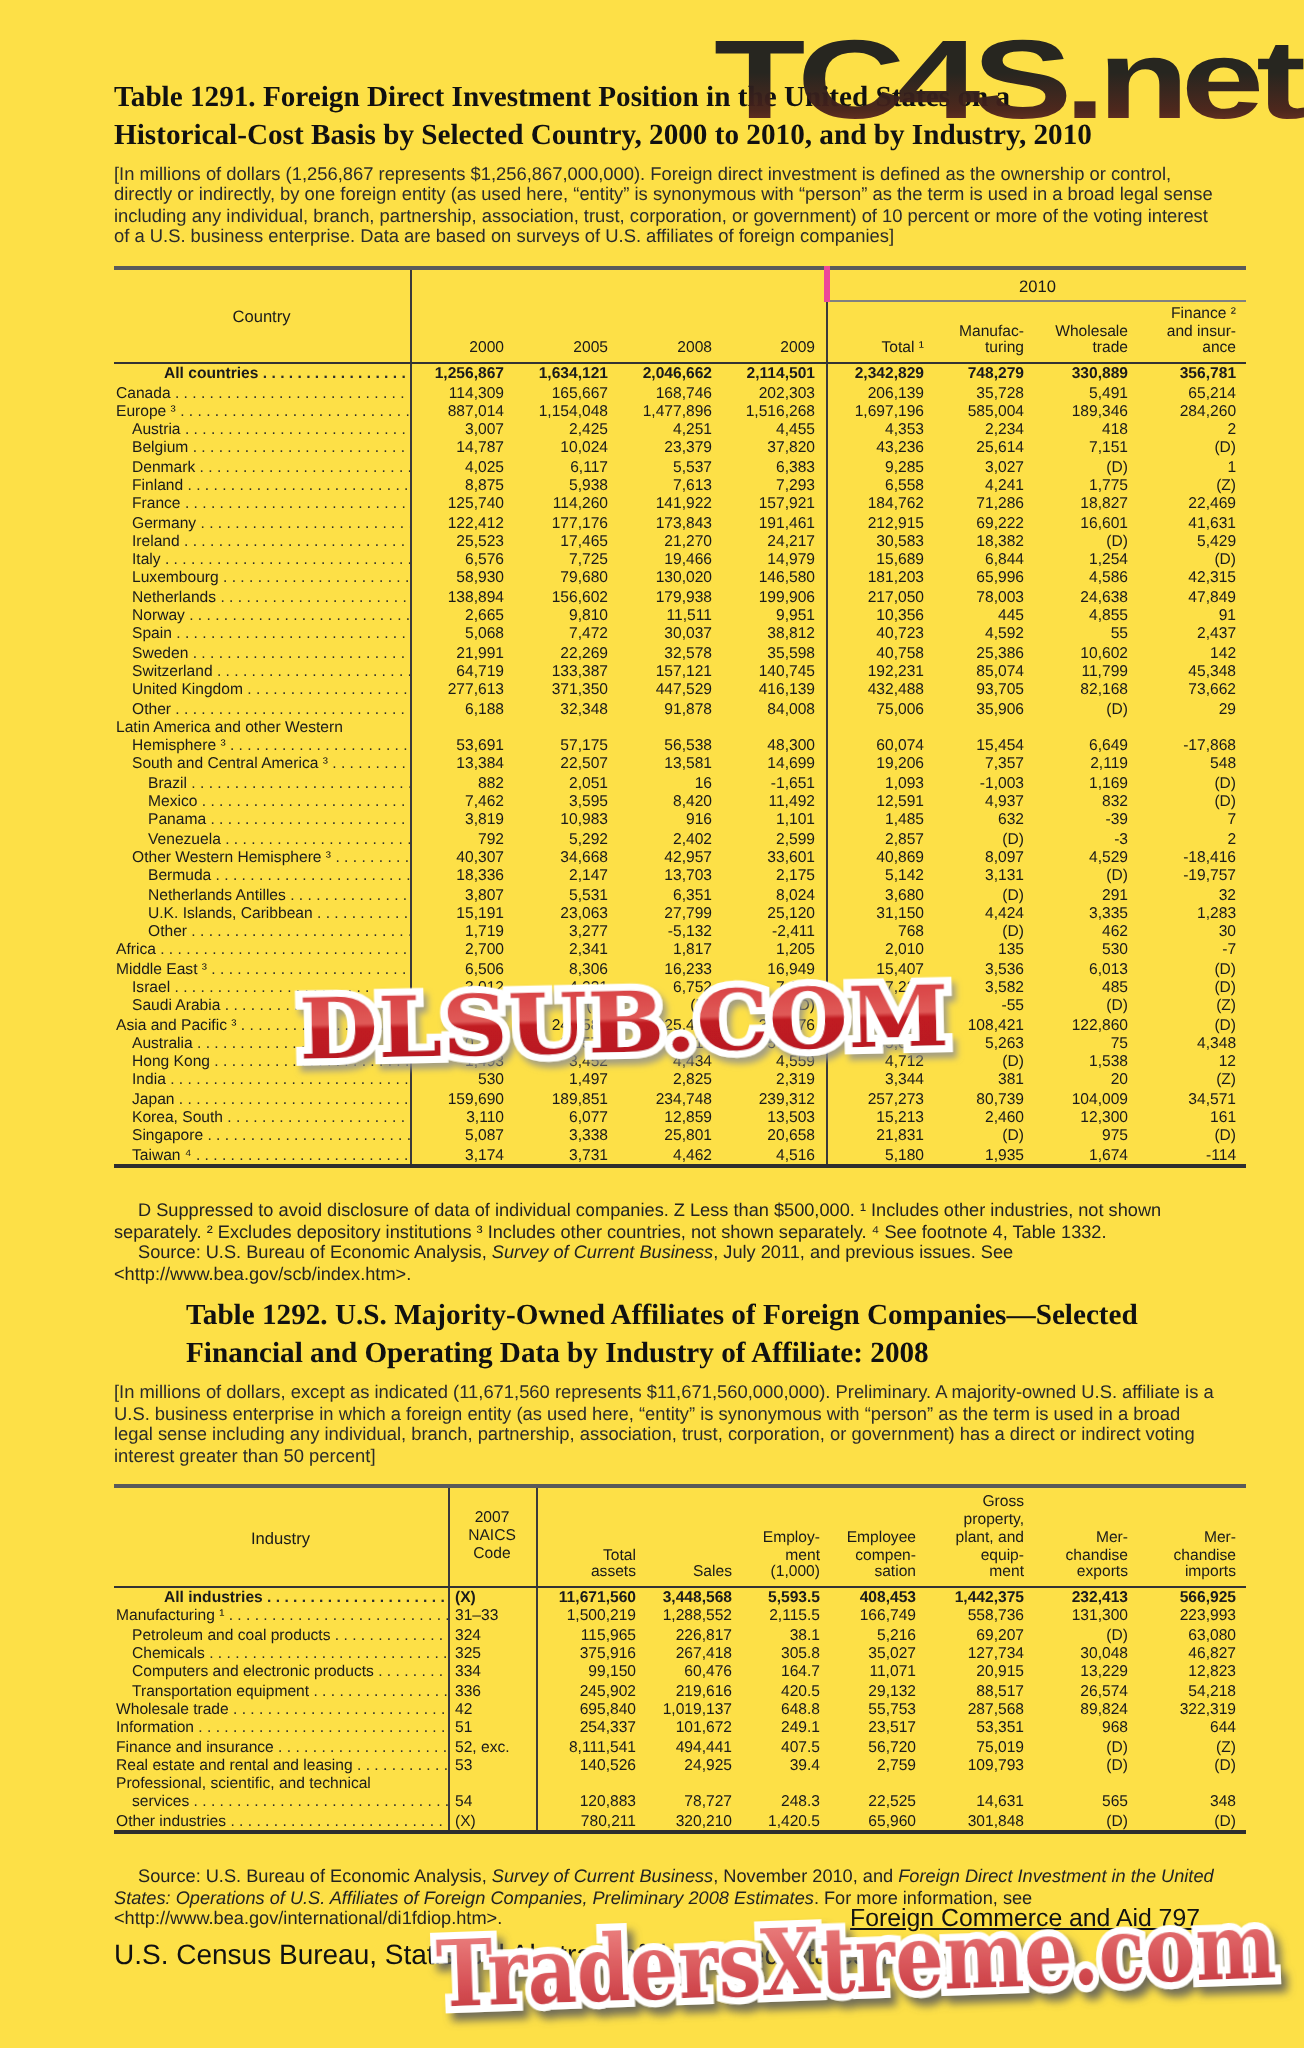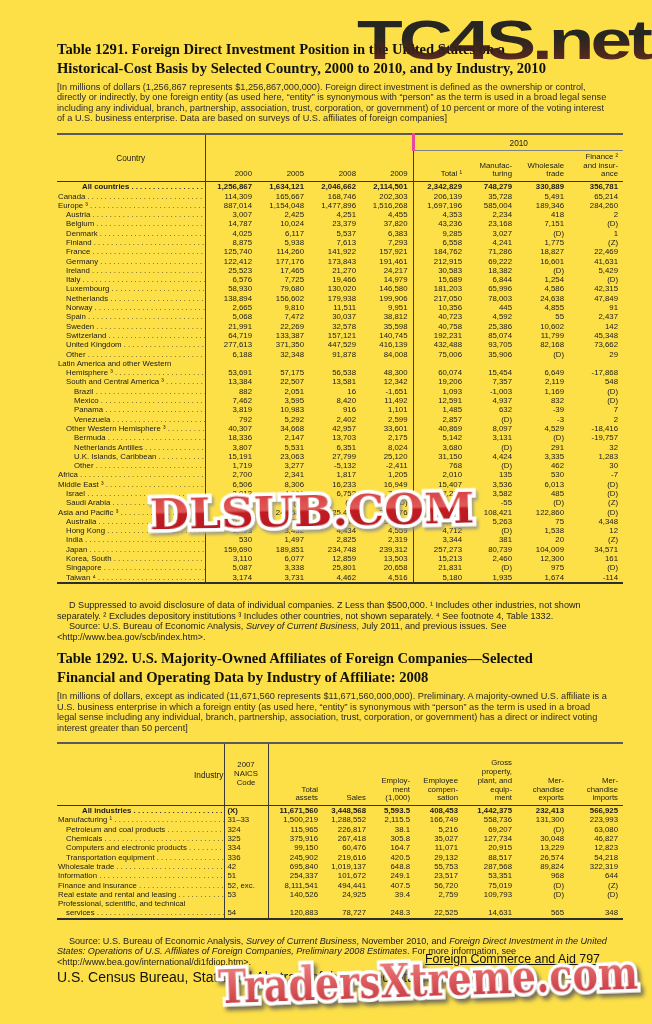--- a/index.html
+++ b/index.html
@@ -3,21 +3,21 @@
 <meta charset="utf-8">
 <style>
   html,body { margin:0; padding:0; background:#e8e8e8; }
   #page { position:relative; width:652px; height:1024px; background:#fde047; overflow:hidden;
           font-family:"Liberation Sans","DejaVu Sans",sans-serif; color:#1a1a1a; }
   .content { position:absolute; left:57px; top:0; width:566px; }
 
   .ttl { font-family:"Liberation Serif","DejaVu Serif",serif; font-weight:bold; font-size:14.6px;
          line-height:19px; margin:0; width:552px; color:#111; }
   .title1 { margin-top:40px; }
-  .title2 { margin-top:7px; }
+  .title2 { margin-top:7px;margin-left:36px; }
   .note { font-size:9.2px; line-height:10.4px; width:550px; color:#2b2b2b; margin-top:4px; }
 
   table { border-collapse:collapse; table-layout:fixed; width:566px; margin-top:3px;
           border-top:2px solid #5a5a5a; border-bottom:2px solid #2e2e2e; }
   th, td { padding:0; font-size:7.8px; color:#1a1a1a; }
   thead th { font-weight:normal; vertical-align:bottom; text-align:right; }
   .thCountry { text-align:center; vertical-align:middle; font-size:8.3px;
                border-right:1px solid #3a3a3a; border-bottom:1.2px solid #333; }
   .noB { border:none; }
   .grp { text-align:center; font-size:8.3px; height:13px; vertical-align:middle;
@@ -26,26 +26,26 @@
   .vl { border-left:1px solid #3a3a3a; }
   tbody td { height:9.3px; line-height:9.3px; white-space:nowrap; }
   td.num { text-align:right; padding-right:5px; }
   td.lbl { overflow:hidden; border-right:1px solid #3a3a3a; }
   .dots::after { content:" . . . . . . . . . . . . . . . . . . . . . . . . . . . . . . . . . . . . . . . . . . . . . . . . . . . . . . . . . . . . . . . . . . ."; color:#2c2c2c; }
   .i0 { padding-left:1px; }
   .i1 { padding-left:9px; }
   .i2 { padding-left:17px; }
   .iall { padding-left:25px; font-weight:bold; }
   .rb td { font-weight:bold; }
-  .thInd { vertical-align:middle; font-size:8.3px; border-bottom:1.2px solid #333; }
+  .thInd { text-align:center; vertical-align:middle; font-size:8.3px; border-bottom:1.2px solid #333; }
   .thNaics { text-align:center; vertical-align:middle; line-height:8.8px;
              border-left:1px solid #3a3a3a; border-right:1px solid #3a3a3a; border-bottom:1.2px solid #333; }
   td.naics { text-align:left; padding-left:3px; overflow:hidden;
              border-left:1px solid #3a3a3a; border-right:1px solid #3a3a3a; }
-  #tbl1292 .colh { padding-top:15px; }
+  #tbl1292 .colh { padding-top:3px; }
 
   .fnblock { margin-top:16px; width:552px; }
   .fnblock p { margin:0; font-size:9.1px; line-height:10.6px; text-indent:12px; color:#222; }
   .it { font-style:italic; }
 
   .commerce { position:absolute; top:952px; right:52px; font-size:12.4px; color:#111;text-decoration:underline; }
   .census   { position:absolute; top:969px; left:57px;  font-size:14px;  color:#111; }
 
   .wm { position:absolute; pointer-events:none; }
   #wmTop { top:2px; right:0; }
@@ -138,21 +138,21 @@
             <td class="num">418</td>
             <td class="num">2</td>
           </tr>
           <tr>
             <td class="lbl i1"><span>Belgium</span><span class="dots"></span></td>
             <td class="num">14,787</td>
             <td class="num">10,024</td>
             <td class="num">23,379</td>
             <td class="num">37,820</td>
             <td class="num vl">43,236</td>
-            <td class="num">23,168</td>
+            <td class="num">25,614</td>
             <td class="num">7,151</td>
             <td class="num">(D)</td>
           </tr>
           <tr>
             <td class="lbl i1"><span>Denmark</span><span class="dots"></span></td>
             <td class="num">4,025</td>
             <td class="num">6,117</td>
             <td class="num">5,537</td>
             <td class="num">6,383</td>
             <td class="num vl">9,285</td>
@@ -323,21 +323,21 @@
             <td class="num vl">60,074</td>
             <td class="num">15,454</td>
             <td class="num">6,649</td>
             <td class="num">-17,868</td>
           </tr>
           <tr>
             <td class="lbl i1"><span>South and Central America ³</span><span class="dots"></span></td>
             <td class="num">13,384</td>
             <td class="num">22,507</td>
             <td class="num">13,581</td>
-            <td class="num">12,342</td>
+            <td class="num">14,699</td>
             <td class="num vl">19,206</td>
             <td class="num">7,357</td>
             <td class="num">2,119</td>
             <td class="num">548</td>
           </tr>
           <tr>
             <td class="lbl i2"><span>Brazil</span><span class="dots"></span></td>
             <td class="num">882</td>
             <td class="num">2,051</td>
             <td class="num">16</td>
@@ -730,20 +730,31 @@
           <tr>
             <td class="lbl i1"><span>services</span><span class="dots"></span></td>
             <td class="naics">54</td>
             <td class="num">120,883</td>
             <td class="num">78,727</td>
             <td class="num">248.3</td>
             <td class="num">22,525</td>
             <td class="num">14,631</td>
             <td class="num">565</td>
             <td class="num">348</td>
+          </tr>
+          <tr>
+            <td class="lbl i0"><span>Other industries</span><span class="dots"></span></td>
+            <td class="naics">(X)</td>
+            <td class="num">780,211</td>
+            <td class="num">320,210</td>
+            <td class="num">1,420.5</td>
+            <td class="num">65,960</td>
+            <td class="num">301,848</td>
+            <td class="num">(D)</td>
+            <td class="num">(D)</td>
           </tr>
         </tbody>
     </table>
 
     <div class="fnblock">
       <p id="src1292"><span>Source: U.S. Bureau of Economic Analysis, </span><span class="it">Survey of Current Business</span><span>, November 2010, and </span><span class="it">Foreign Direct Investment in the United States: Operations of U.S. Affiliates of Foreign Companies, Preliminary 2008 Estimates</span><span>. For more information, see &lt;http://www.bea.gov/international/di1fdiop.htm&gt;.</span></p>
     </div>
 
   </div>
 

